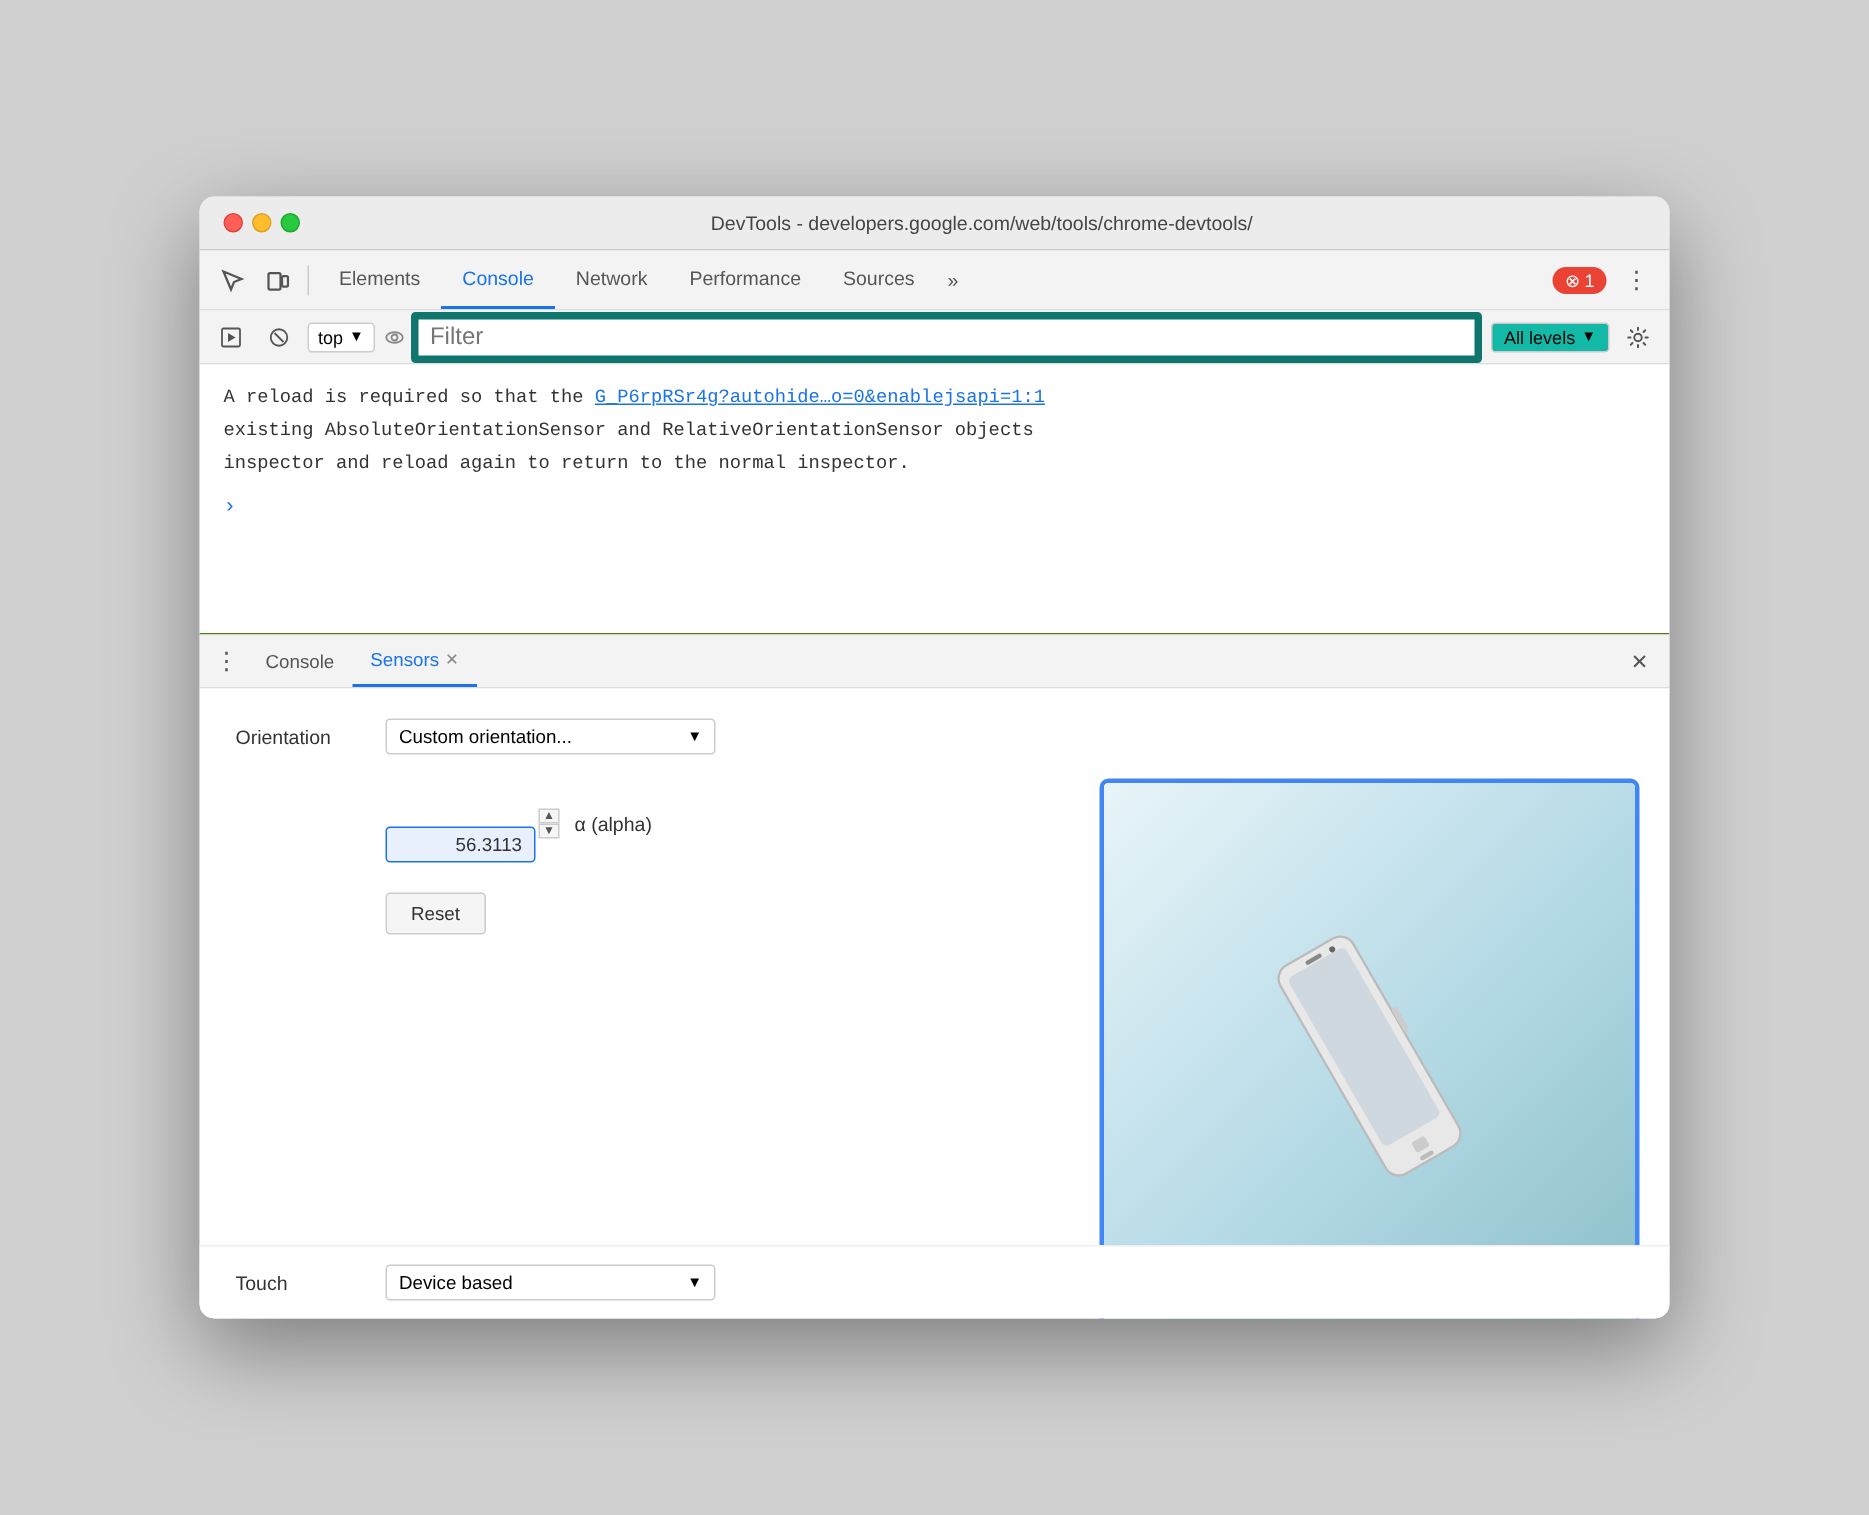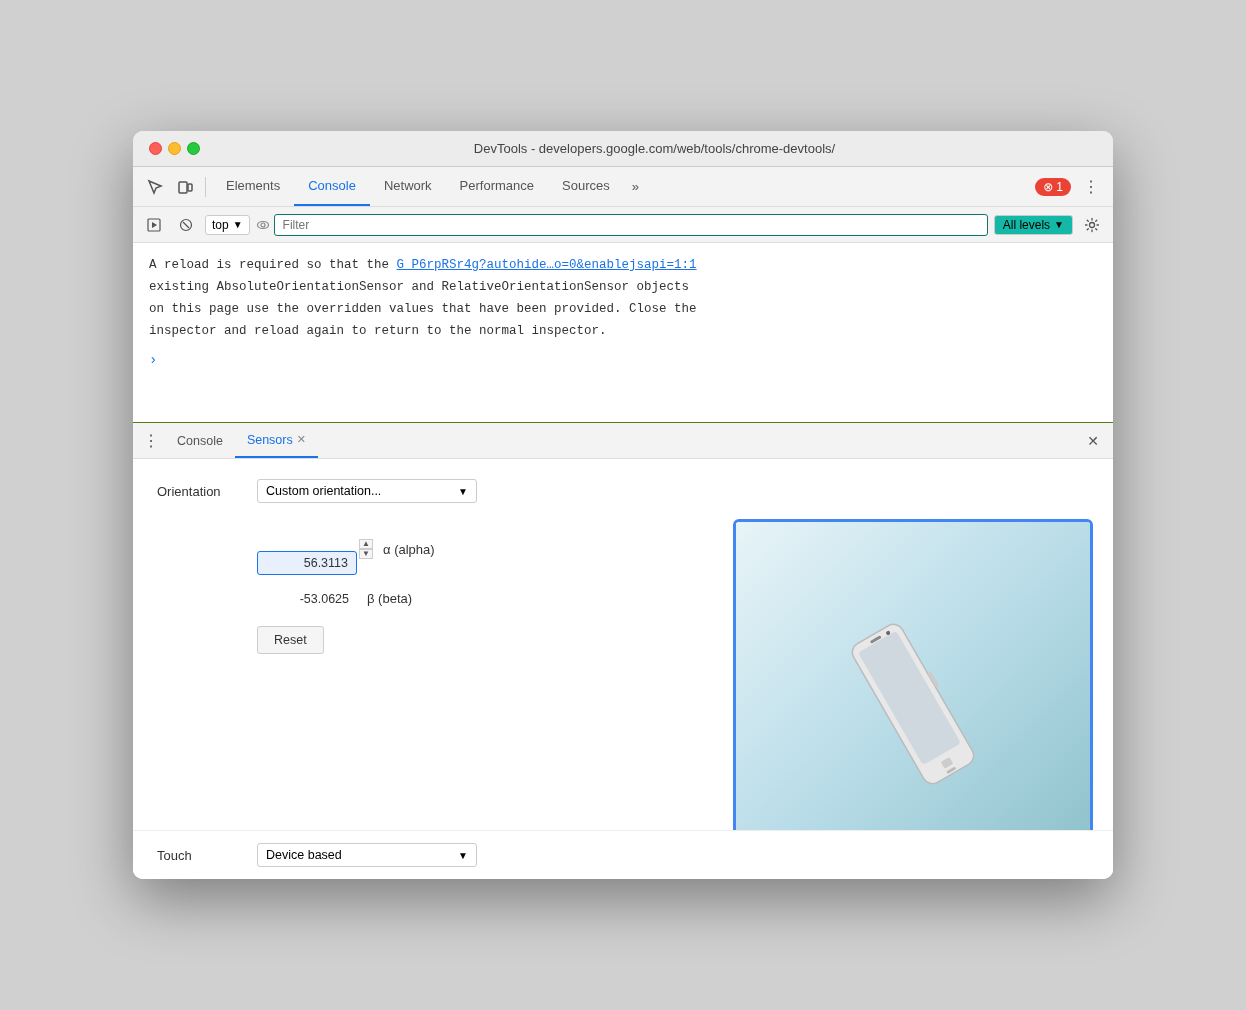--- a/index.html
+++ b/index.html
@@ -142,24 +142,24 @@
       background: white;
       border: 1px solid #ccc;
       border-radius: 3px;
       padding: 2px 6px;
       font-size: 12px;
       cursor: pointer;
       gap: 4px;
     }
     .filter-input {
       flex: 1;
-      border: 1px solid #0f766e;
+      border: 5px solid #0f766e;
       border-radius: 3px;
       padding: 3px 8px;
-      font-size: 12px;
+      font-size: 16px;
       outline: none;
     }
     .levels-select {
       display: flex;
       align-items: center;
       background: #14b8a6;
       border: 1px solid #ccc;
       border-radius: 3px;
       padding: 2px 8px;
       font-size: 12px;
@@ -470,21 +470,20 @@
       </svg>
     </div>
   </div>
 
   <div class="console-output">
     <div class="console-msg">
       <span>A reload is required so that the </span>
       <span class="console-link">G_P6rpRSr4g?autohide…o=0&amp;enablejsapi=1:1</span>
     </div>
     <div class="console-msg">existing AbsoluteOrientationSensor and RelativeOrientationSensor objects</div>
-    <div class="console-msg">on this page use the overridden values that have been provided. Close the</div>
     <div class="console-msg">inspector and reload again to return to the normal inspector.</div>
     <div class="console-prompt">›</div>
   </div>
 
   <div class="bottom-tabs">
     <div class="bottom-dots">⋮</div>
     <div class="bottom-tab">
       <span>Console</span>
     </div>
     <div class="bottom-tab active">
@@ -510,24 +509,20 @@
         <input class="value-input" type="text" value="56.3113" style="">
         <div class="stepper">
           <div class="stepper-btn">▲</div>
           <div class="stepper-btn">▼</div>
         </div>
       </div>
       <div class="value-label">α (alpha)</div>
     </div>
 
     
-    <div class="value-row" style="margin-left:100px;">
-      <div style="width:100px;text-align:right;font-size:12.5px;color:#333;padding-right:8px;">-53.0625</div>
-      <div class="value-label">β (beta)</div>
-    </div>
 
     
 
     
     <button class="reset-btn">Reset</button>
 
     
     <div class="phone-viz">
       <div class="phone-viz-inner">
 

